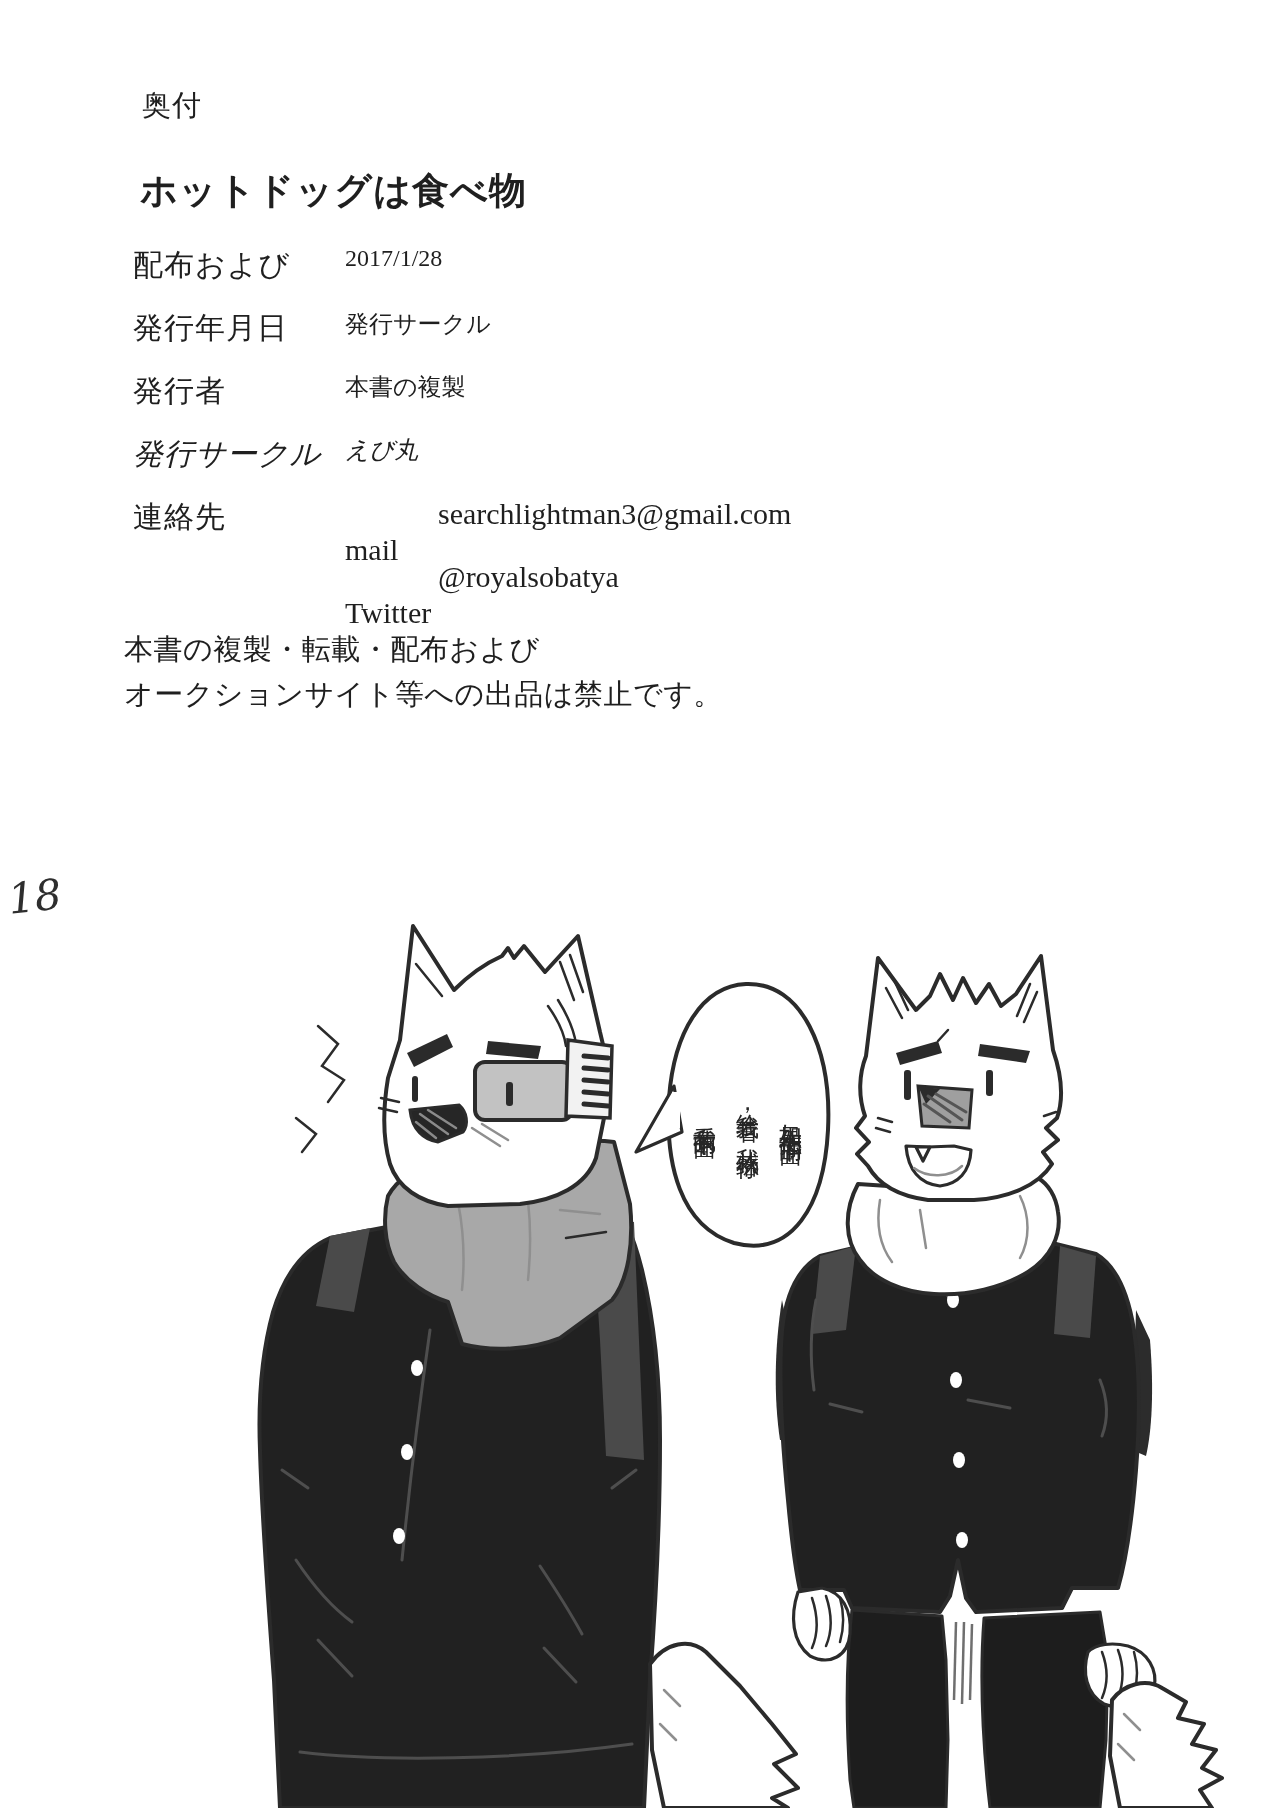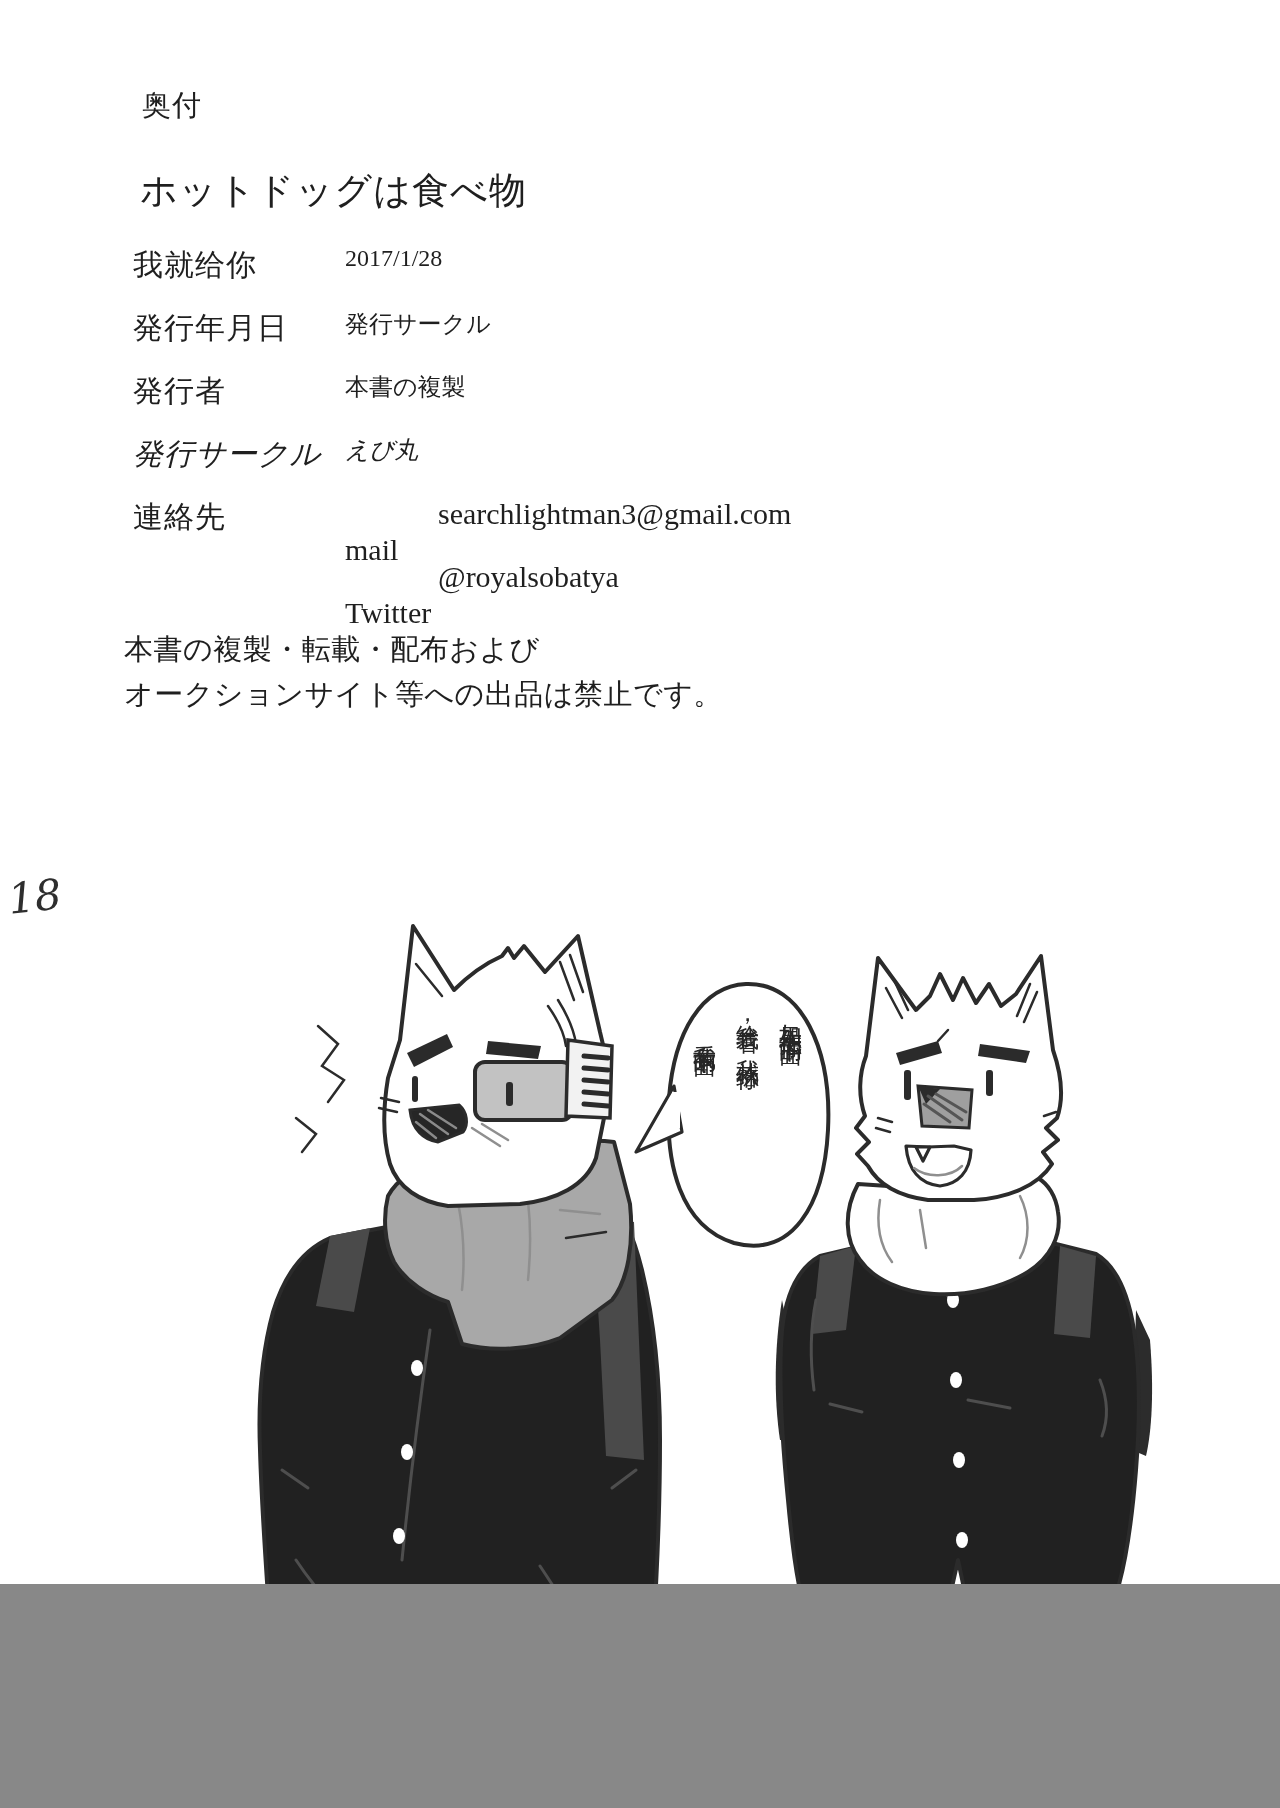--- a/index.html
+++ b/index.html
@@ -1,27 +1,28 @@
 <!DOCTYPE html>
 <html style="--ink: #2b2b2b; --jacket: #212121; --scarf: #a8a8a8; --visor: #c2c2c2; --muzzle: #9f9f9f; --strap: #4a4a4a; --text: #1f1f1f;"><head>
 <meta charset="utf-8">
 <style>
   html,body{margin:0;padding:0;background:#888;}
   .page{
     position:relative;
-    width:1280px;height:1584px;
+    width:1280px;height:1808px;
     margin:0 auto;
     background:#ffffff;
     overflow:hidden;
     font-family:"Liberation Serif","DejaVu Serif",serif;
     color:var(--text,#1f1f1f);
+    text-align:center;
   }
   .abs{position:absolute;white-space:nowrap;}
   .okuzuke{left:142px;top:86px;font-size:29px;letter-spacing:1px;}
-  .book-title{left:140px;top:166px;font-size:37px;font-weight:400;letter-spacing:1px;}
+  .book-title{left:140px;top:166px;font-size:37px;font-weight:700;letter-spacing:1px;}
   .row-label{left:133px;font-size:30px;letter-spacing:1px;}
   .row-value{left:345px;font-size:24px;}
   .sub-label{left:345px;font-size:30px;margin-top:36px;}
   .sub-value{left:438px;font-size:30px;}
   .r1{top:245px;} .r2{top:308px;} .r3{top:371px;} .r4{top:434px;font-style:italic;} .r5{top:497px;} .r6{top:560px;}
   .notice1{left:124px;top:630px;font-size:29px;letter-spacing:0.5px;}
   .notice2{left:124px;top:675px;font-size:29px;letter-spacing:0.5px;}
   .pageno{
     left:8px;top:872px;font-size:42px;
     font-family:"DejaVu Serif",serif;font-style:italic;
@@ -54,21 +55,21 @@
   .bubble-line:nth-child(3){text-indent:20px;}
 </style>
 </head>
 <body>
 
 <div class="page">
 
   <div class="abs okuzuke">奥付</div>
   <div class="abs book-title">ホットドッグは食べ物</div>
 
-  <div class="abs row-label r1">我就给你</div>
+  <div class="abs row-label r1">配布および</div>
   <div class="abs row-value r1">2017/1/28</div>
 
   <div class="abs row-label r2">発行年月日</div>
   <div class="abs row-value r2">発行サークル</div>
 
   <div class="abs row-label r3">発行者</div>
   <div class="abs row-value r3">本書の複製</div>
 
   <div class="abs row-label r4">発行サークル</div>
   <div class="abs row-value r4">えび丸</div>

